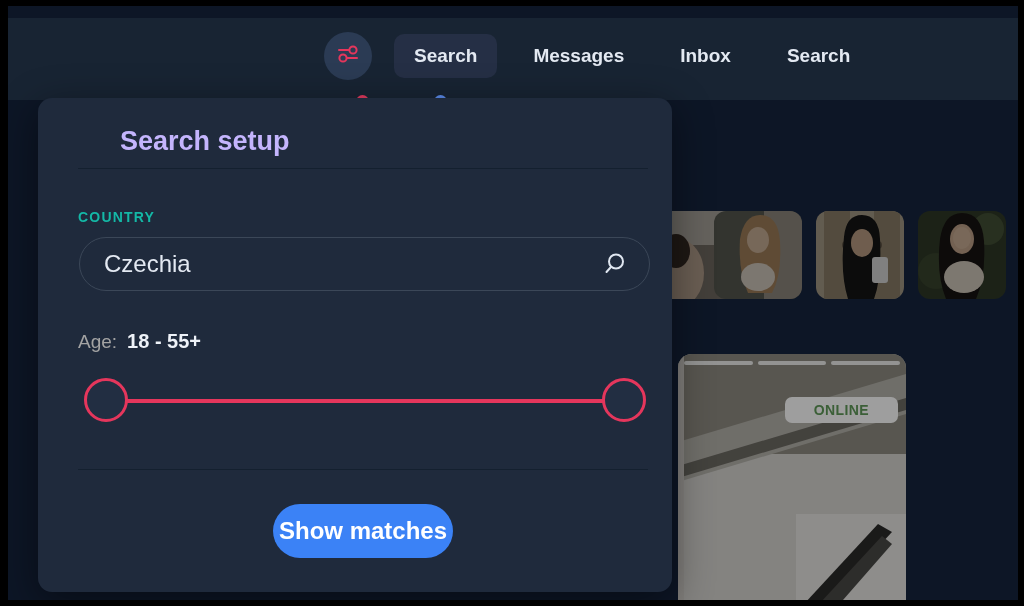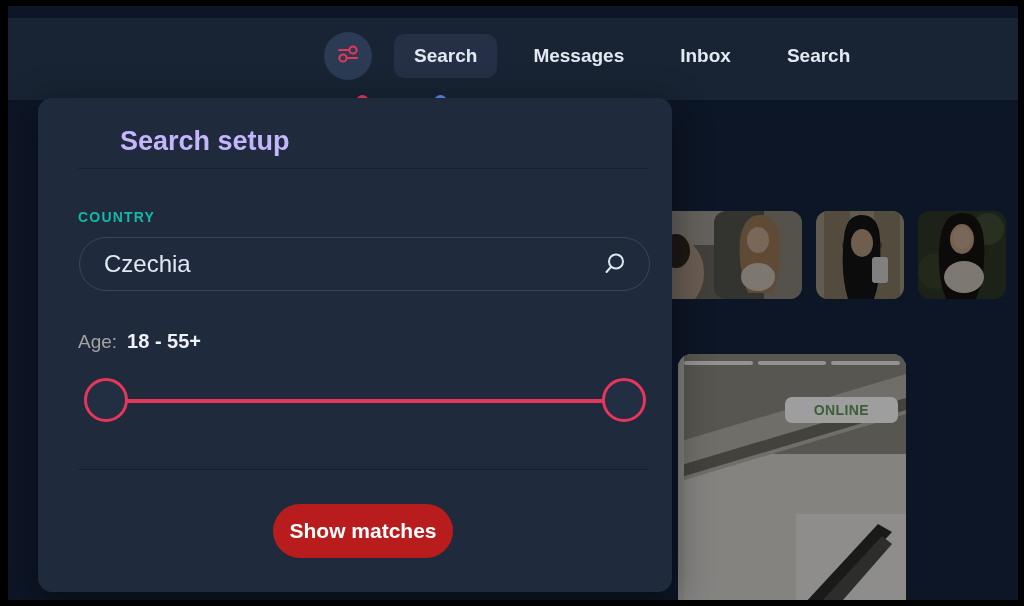--- a/index.html
+++ b/index.html
@@ -243,24 +243,24 @@
   .handle-min { left: -22px; }
   .handle-max { right: -22px; }
 
   .show-btn {
     position: absolute;
     left: 235px;
     top: 406px;
     width: 180px;
     height: 54px;
     border-radius: 27px;
-    background: #b91c1c;
+    background: #3b82f6;
     border: none;
     color: #ffffff;
-    font-size: 21px;
+    font-size: 24px;
     font-weight: bold;
     font-family: "Liberation Sans", sans-serif;
     cursor: pointer;
   }
 </style>
 </head>
 <body>
 
 <div id="app">
 

